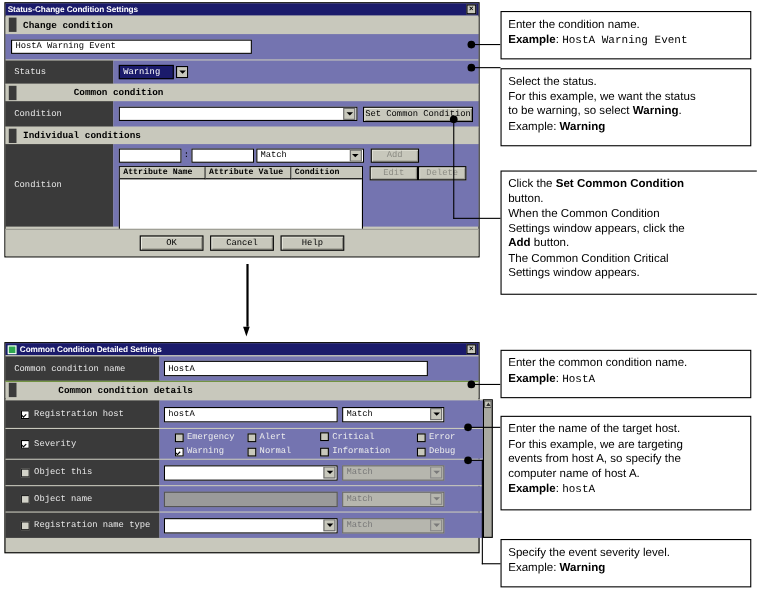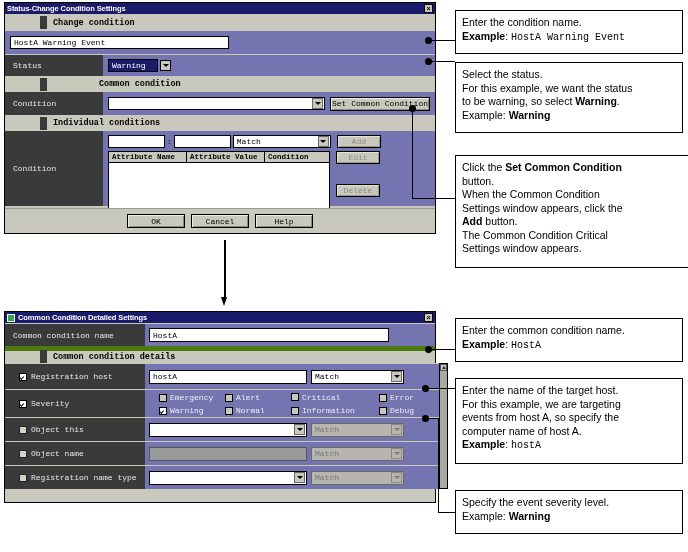--- a/index.html
+++ b/index.html
@@ -23,21 +23,20 @@
   .tb-close{
     width:9px;height:9px;background:#c8c8bc;border:1px solid #000;box-sizing:border-box;
     font-size:7px;line-height:7px;text-align:center;color:#000;font-weight:bold;
     font-family:"Liberation Sans",sans-serif;
   }
 
   
   .grouphdr{
     height:15px;background:#c8c8bc;display:flex;align-items:center;
     box-sizing:border-box;
-    padding-left:32px;
   }
   .grouphdr .sw{width:7px;height:13px;background:#3a3a3a;margin:0 6px 0 3px;flex:0 0 auto;}
   .grouphdr .glabel{
     font-family:"Liberation Mono",monospace;font-size:8.5px;font-weight:bold;color:#000;
     white-space:nowrap;
   }
 
   
   .frow{display:flex;align-items:stretch;box-sizing:border-box;}
   .flabel{
@@ -205,23 +204,23 @@
       </div>
 
       <div style="display:flex;align-items:flex-start;margin-top:3px;">
         <div class="tbl" style="width:222px;height:60px;">
           <div class="thead">
             <div class="th" style="width:78px;">Attribute Name</div>
             <div class="th" style="width:78px;">Attribute Value</div>
             <div class="th" style="width:64px;border-right:none;">Condition</div>
           </div>
         </div>
-        <div style="display:flex;flex-direction:column;margin-left:6px;justify-content:space-between;">
+        <div style="display:flex;flex-direction:row;margin-left:6px;justify-content:space-between;">
           <div class="btn disabled" style="width:44px;height:13px;">Edit</div>
-          <div class="btn disabled" style="width:44px;height:13px;margin-top:20px;">Delete</div>
+          <div class="btn disabled" style="width:44px;height:13px;margin-top:0;">Delete</div>
         </div>
       </div>
     </div>
   </div>
 
   <div style="position:absolute;left:0;bottom:0;width:100%;height:24px;background:#c8c8bc;display:flex;align-items:center;justify-content:center;border-top:1px solid #9b9b92;">
     <div class="btn" style="width:58px;height:14px;">OK</div>
     <div class="btn" style="width:58px;height:14px;margin-left:6px;">Cancel</div>
     <div class="btn" style="width:58px;height:14px;margin-left:6px;">Help</div>
   </div>
@@ -241,21 +240,21 @@
     <span class="tb-close">×</span>
   </div>
 
   <div class="frow" style="height:23px;border-top:1px solid #c8c8bc;">
     <div class="flabel" style="width:140px;">Common condition name</div>
     <div class="fval" style="padding-left:4px;">
       <div class="txtin" style="width:240px;height:14px;">HostA</div>
     </div>
   </div>
 
-  <div class="grouphdr" style="border-top:5px solid #4d7c0f;height:16px;">
+  <div class="grouphdr" style="border-top:1px solid #4d7c0f;height:16px;gap:32px;">
     <span class="sw"></span>
     <span class="glabel">Common condition details</span>
   </div>
 
   <div style="position:absolute;left:0;top:51px;width:432px;height:140px;display:flex;">
     <div style="flex:1 1 auto;">
 
       <div class="frow" style="height:26px;border-top:1px solid #c8c8bc;">
         <div class="flabel" style="width:140px;padding-left:0;">
           <span style="display:flex;align-items:center;padding-left:14px;">

